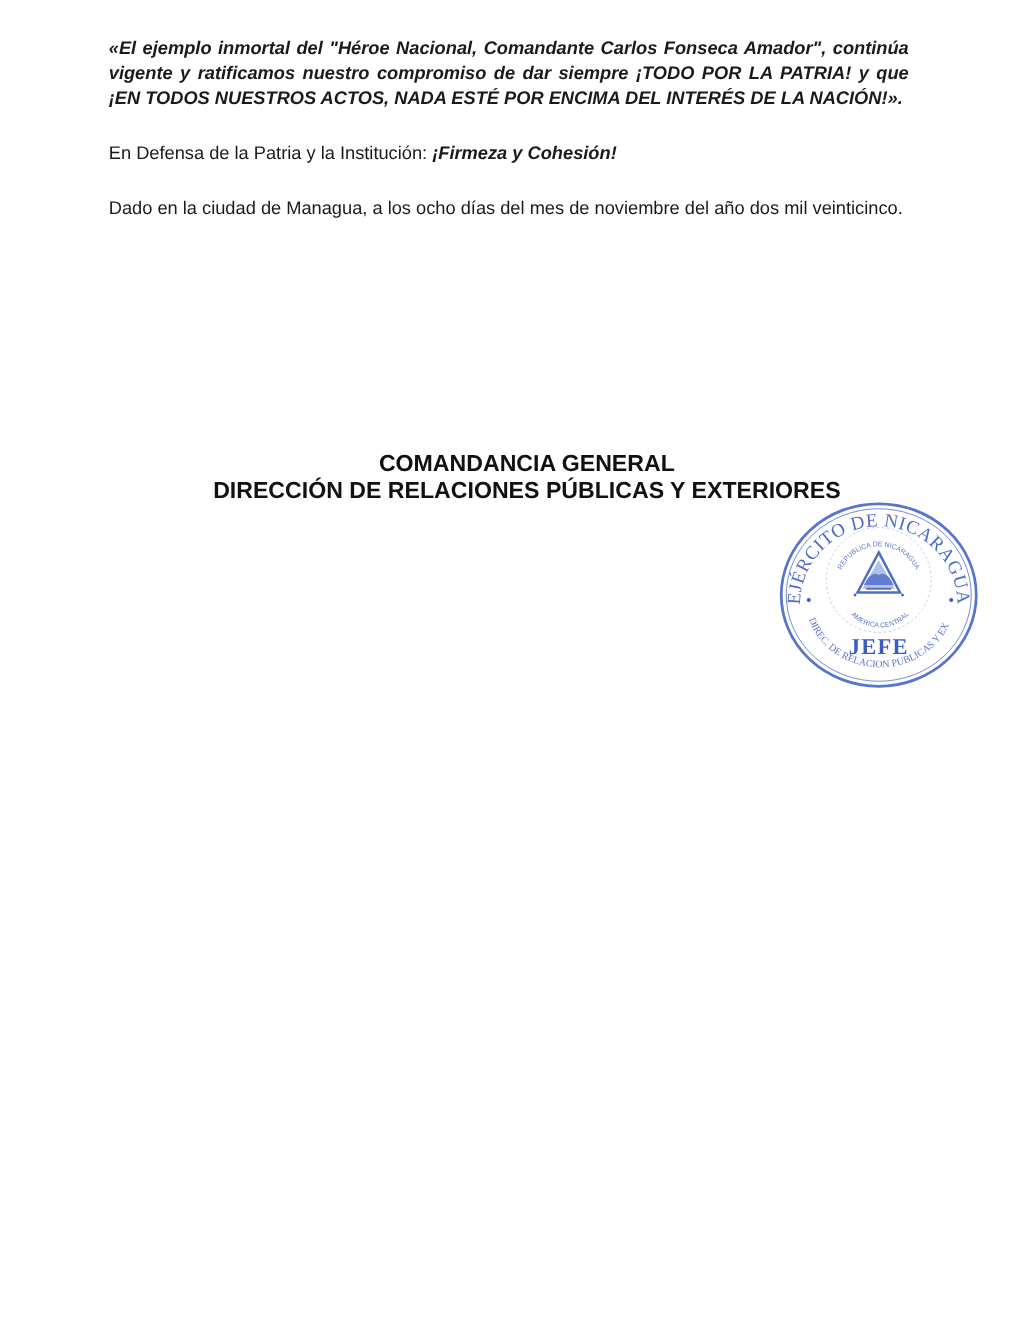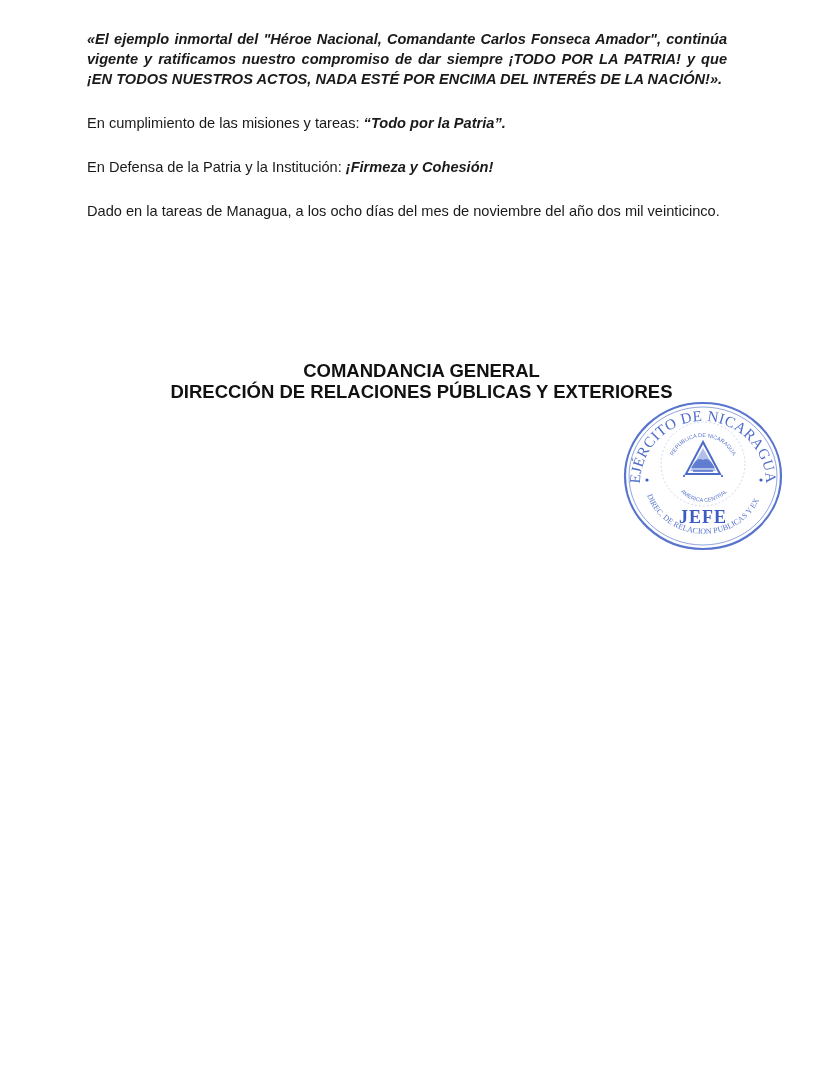--- a/index.html
+++ b/index.html
@@ -58,25 +58,24 @@
       height: 154px;
     }
   </style>
 </head>
 <body>
 
 <div class="page">
   <p class="para quote">«El ejemplo inmortal del "Héroe Nacional, Comandante Carlos Fonseca Amador", continúa vigente y ratificamos nuestro compromiso de dar siempre ¡TODO POR LA PATRIA! y que ¡EN TODOS NUESTROS ACTOS, NADA ESTÉ POR ENCIMA DEL INTERÉS DE LA NACIÓN!».</p>
 
 
-  <p class="para"><span>En cumplimiento de las misiones y tareas: </span><span class="bi">“Todo por la Patria”.</span></p>
 
   <p class="para"><span>En Defensa de la Patria y la Institución: </span><span class="bi">¡Firmeza y Cohesión!</span></p>
 
-  <p class="para">Dado en la tareas de Managua, a los ocho días del mes de noviembre del año dos mil veinticinco.</p>
+  <p class="para">Dado en la ciudad de Managua, a los ocho días del mes de noviembre del año dos mil veinticinco.</p>
 </div>
 
 <div class="signature">
   <div class="l1">COMANDANCIA GENERAL</div>
   <div class="l2">DIRECCIÓN DE RELACIONES PÚBLICAS Y EXTERIORES</div>
 </div>
 
 <div class="stamp">
   <svg width="162" height="154" viewBox="0 0 162 154">
     <defs>

